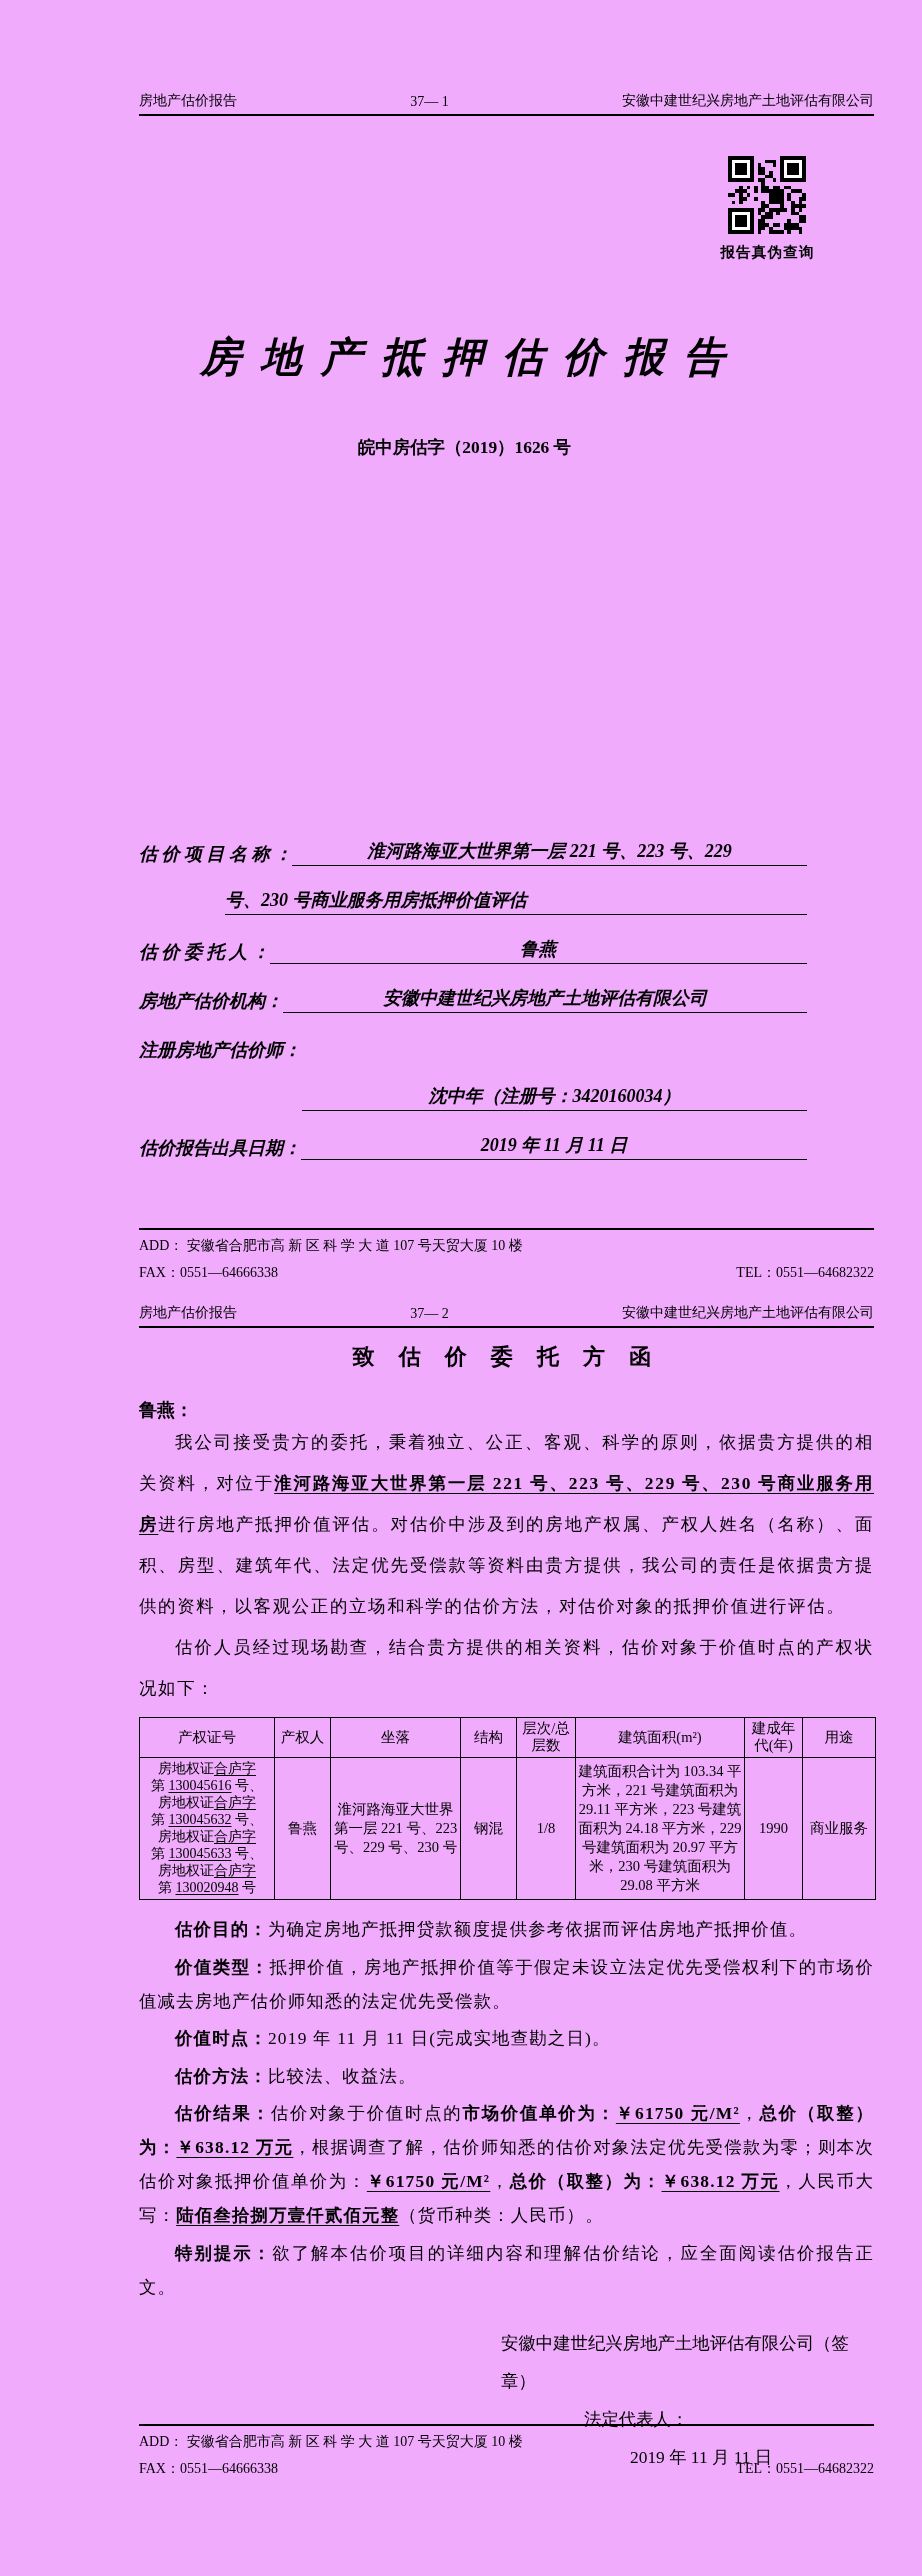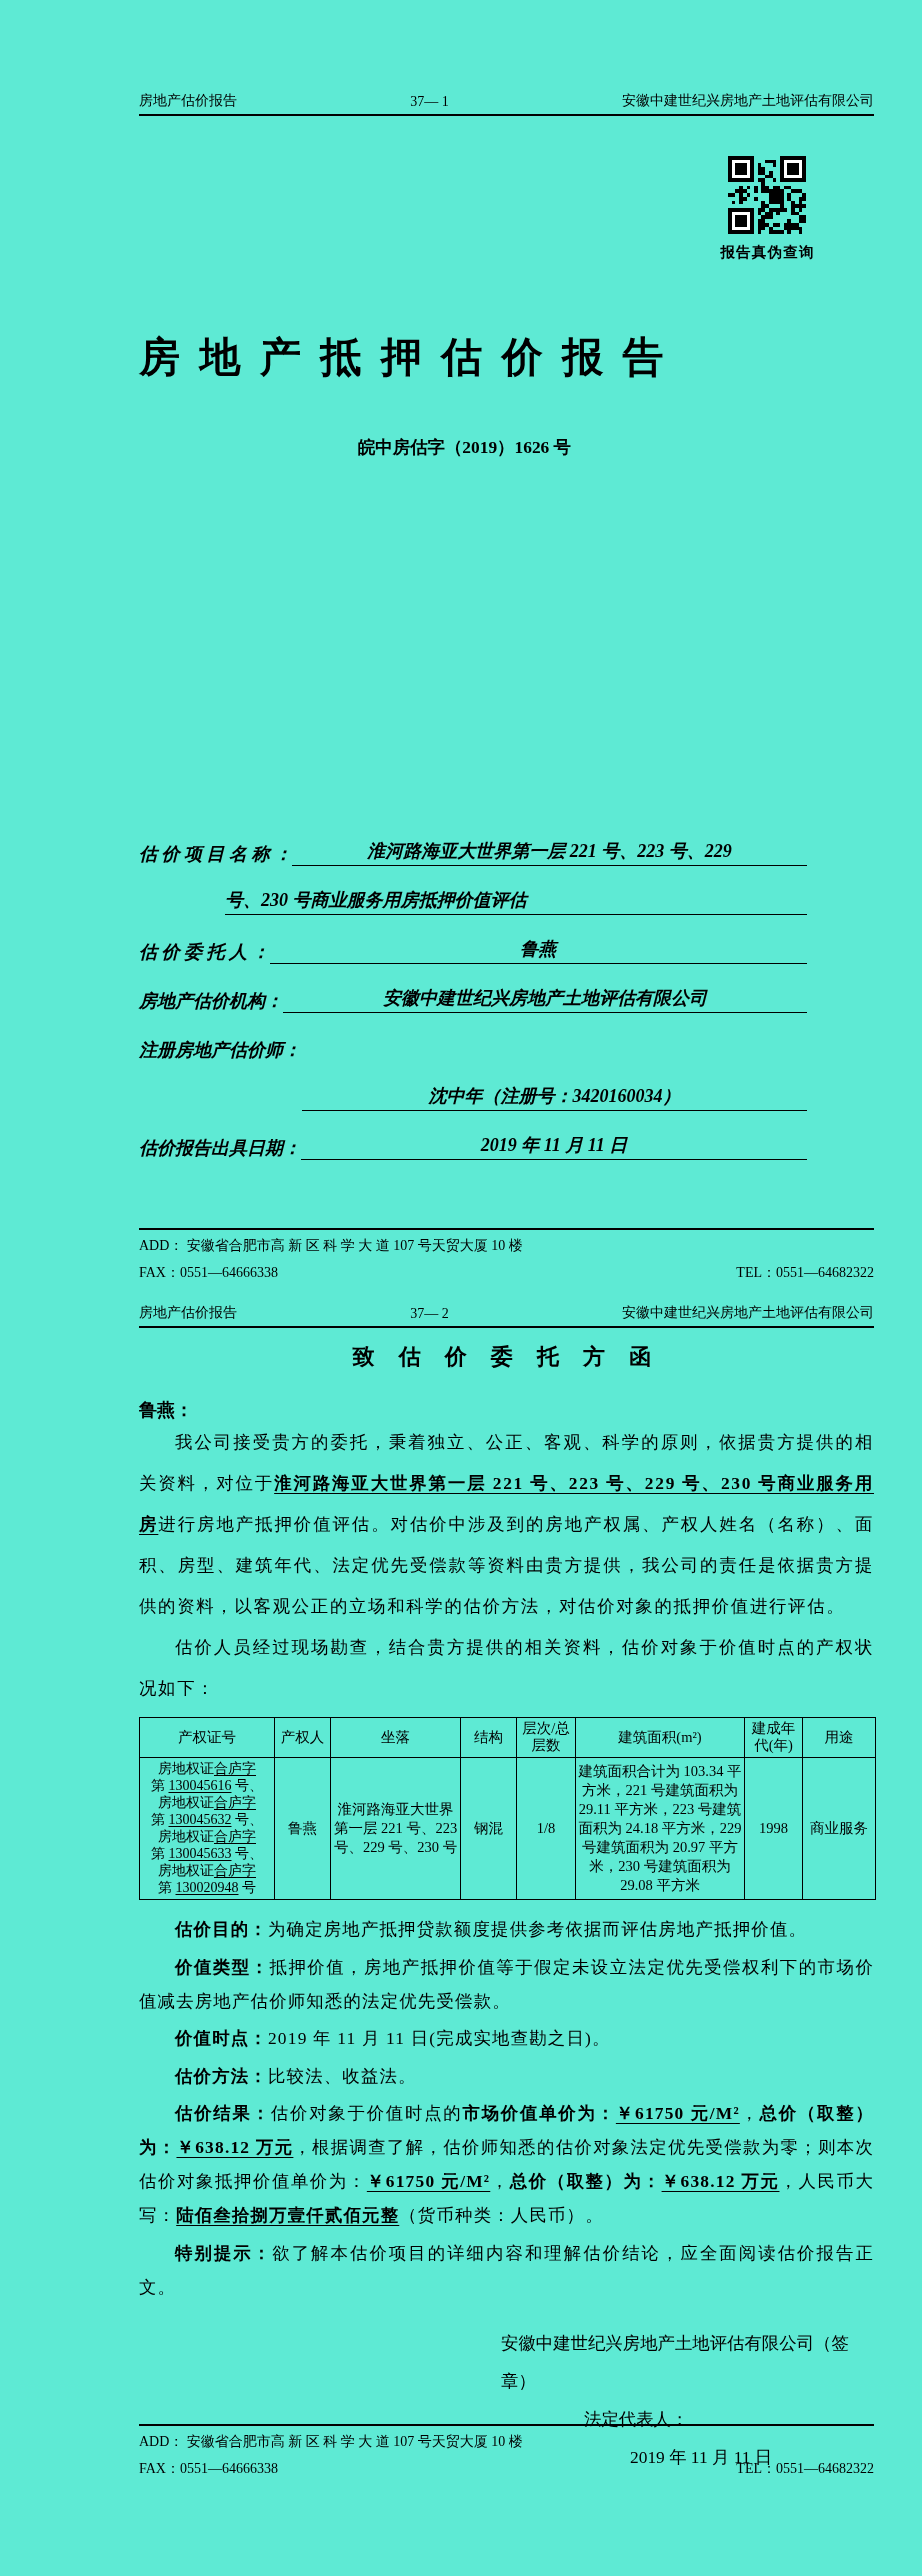--- a/index.html
+++ b/index.html
@@ -1,37 +1,37 @@
 <!DOCTYPE html>
 <html style="font-size:9.3px"><head>
 <meta charset="utf-8">
 <style>
   html,body{margin:0;padding:0;background:#fff;}
   body{width:922px;height:2576px;position:relative;color:#000;
        font-family:"Liberation Serif","DejaVu Serif",serif;}
-  .page{position:absolute;left:0;width:922px;overflow:hidden;background:#5eead4;}
+  .page{position:absolute;left:0;width:922px;overflow:hidden;background:#f0abfc;}
   #p1{top:0;height:1296px;}
   #p2{top:1296px;height:1280px;}
   .content{margin-left:139px;width:735px;position:relative;}
 
   
   .phead{display:flex;justify-content:space-between;align-items:flex-end;
          border-bottom:2.3px solid #000;padding-bottom:3.5px;font-size:14px;}
   #p1 .phead{margin-top:92px;}
   #p2 .phead{margin-top:8.1px;}
 
   
   .qr{position:absolute;left:728px;top:156px;width:78px;height:78px;}
   .qr-cap{position:absolute;left:720px;top:243px;width:95px;text-align:center;
           font-size:14.5px;font-weight:bold;letter-spacing:1.2px;}
 
   
   .cover{width:651px;margin-left:139px;}
-  .cover-title{margin-top:214px;font-size:41px;font-weight:bold;
-               letter-spacing:4.6px;white-space:nowrap;}
+  .cover-title{margin-top:214px;text-align:center;font-size:41px;font-weight:bold;
+               letter-spacing:4.6px;white-space:nowrap;font-style:italic;}
   .doc-no{margin-top:50px;text-align:center;font-size:17.4px;font-weight:bold;}
   .fields{margin-top:377px;width:668px;margin-left:139px;font-size:18px;font-style:italic;}
   .frow{display:flex;align-items:flex-end;height:30px;margin-bottom:19px;}
   .flabel{font-weight:bold;white-space:pre;}
   .fval{flex:1;border-bottom:1.7px solid #000;text-align:center;font-weight:bold;
         padding-bottom:1.2px;white-space:nowrap;}
   .frow.l2{padding-left:86px;}
   .frow.l2 .fval{text-align:left;}
   .sp280{display:inline-block;width:163px;}
 
@@ -305,21 +305,21 @@
 第 </span><span class="ru">130045632</span><span> 号、
 </span><span>房地权证</span><span class="ru">合庐字</span><span>
 第 </span><span class="ru">130045633</span><span> 号、
 </span><span>房地权证</span><span class="ru">合庐字</span><span>
 第 </span><span class="ru">130020948</span><span> 号</span></td>
         <td class="gen">鲁燕</td>
         <td class="gen">淮河路海亚大世界第一层 221 号、223 号、229 号、230 号</td>
         <td class="gen">钢混</td>
         <td class="gen">1/8</td>
         <td class="gen">建筑面积合计为 103.34 平方米，221 号建筑面积为 29.11 平方米，223 号建筑面积为 24.18 平方米，229 号建筑面积为 20.97 平方米，230 号建筑面积为 29.08 平方米</td>
-        <td class="gen">1998</td>
+        <td class="gen">1990</td>
         <td class="gen">商业服务</td>
       </tr>
     </tbody>
       </table>
 
     <div class="items">
       <p class="item"><span class="ilabel">估价目的：</span><span><span>为确定房地产抵押贷款额度提供参考依据而评估房地产抵押价值。</span></span></p>
       <p class="item"><span class="ilabel">价值类型：</span><span><span>抵押价值，房地产抵押价值等于假定未设立法定优先受偿权利下的市场价值减去房地产估价师知悉的法定优先受偿款。</span></span></p>
       <p class="item"><span class="ilabel">价值时点：</span><span><span>2019 年 11 月 11 日(完成实地查勘之日)。</span></span></p>
       <p class="item"><span class="ilabel">估价方法：</span><span><span>比较法、收益法。</span></span></p>

